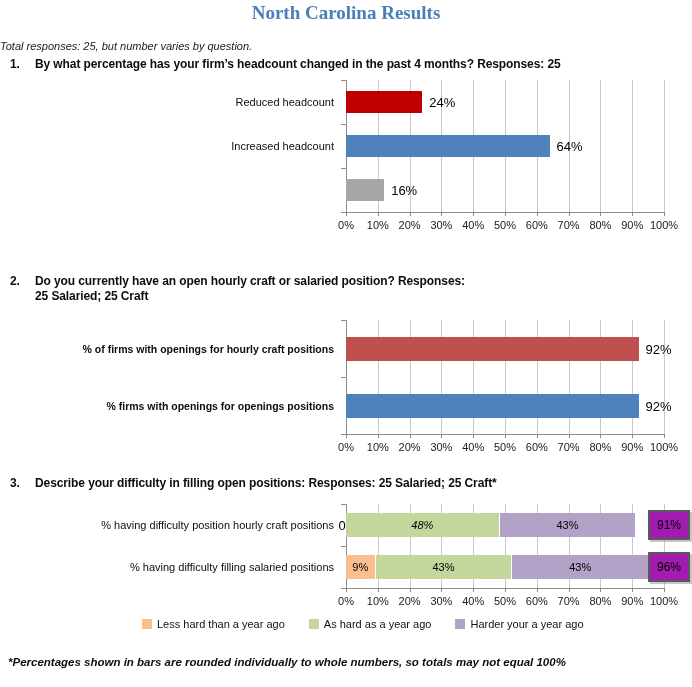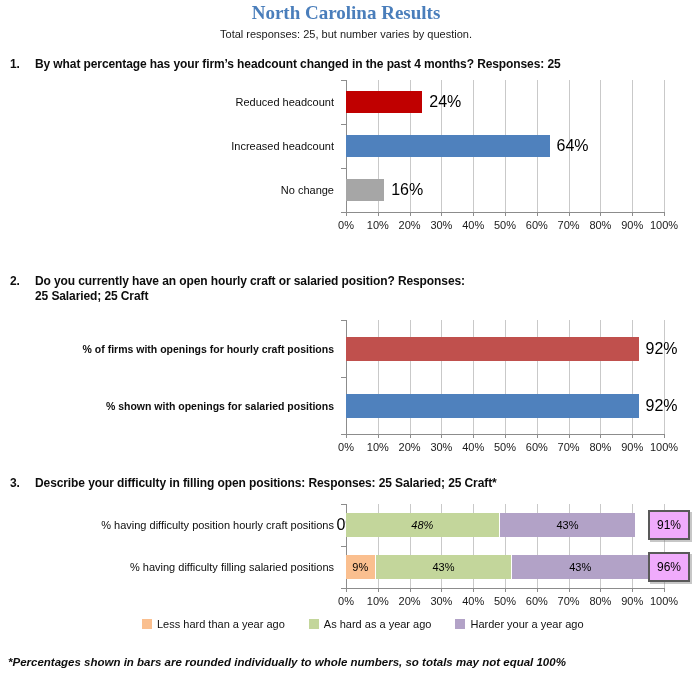--- a/index.html
+++ b/index.html
@@ -1,44 +1,44 @@
 <!DOCTYPE html>
 <html><head>
 <meta charset="utf-8">
 <style>
   html,body{margin:0;padding:0;background:#fff;}
   .page{position:relative;width:692px;height:687px;background:#fff;overflow:hidden;
         font-family:"Liberation Sans",sans-serif;color:#111;}
   .title{position:absolute;top:2px;left:0;width:100%;text-align:center;
          font-family:"Liberation Serif",serif;font-weight:bold;font-size:19px;color:#4A7EBB;}
-  .subtitle{position:absolute;top:28px;left:0;width:100%;text-align:center;
-            font-size:11px;color:#1a1a1a;}
+  .subtitle{position:absolute;top:40px;left:0;width:100%;
+            font-style:italic;font-size:11px;color:#1a1a1a;}
   .qhead{position:absolute;left:10px;display:flex;font-weight:bold;font-size:12px;
          letter-spacing:-0.1px;color:#0d0d0d;line-height:15px;}
   .qnum{width:25px;flex:none;}
   .qtext span{display:block;}
   .chart{position:absolute;left:0;width:692px;}
   .plotbg{position:absolute;top:0;}
   .grid{position:absolute;top:0;width:1px;background:#C9C9C9;}
   .axis-left{position:absolute;left:0;top:0;width:1px;background:#8C8C8C;}
   .axis-bottom{position:absolute;left:0;width:100%;height:1px;background:#8C8C8C;}
   .catTick{position:absolute;left:-5px;width:5px;height:1px;background:#8C8C8C;}
   .btick{position:absolute;width:1px;height:4px;background:#8C8C8C;}
   .ticklbl{position:absolute;font-size:11px;color:#1a1a1a;transform:translateX(-50%);white-space:nowrap;}
   .rowlabel{position:absolute;left:0;display:flex;align-items:center;justify-content:flex-end;
             text-align:right;font-size:11px;color:#0d0d0d;padding-right:6px;box-sizing:border-box;line-height:12px;}
   .rowlabel.boldlab{font-weight:bold;font-size:10.5px;}
   .rowplot{position:absolute;overflow:visible;}
   .bar{position:absolute;left:0;}
-  .vallbl{position:absolute;top:50%;transform:translateY(-50%);font-size:16px;color:#000;white-space:nowrap;}
+  .vallbl{position:absolute;top:50%;transform:translateY(-50%);font-size:13px;color:#000;white-space:nowrap;}
   .vallbl.zero{transform:translate(-50%,-50%);}
   .seg{position:absolute;display:flex;align-items:center;justify-content:center;
        font-size:11px;color:#000;box-sizing:border-box;overflow:visible;}
   .seg.sep{border-left:1px solid #fff;}
-  .totalbox{position:absolute;background:#f0abfc;border:2px solid #595959;box-sizing:border-box;
+  .totalbox{position:absolute;background:#a21caf;border:2px solid #595959;box-sizing:border-box;
             display:flex;align-items:center;justify-content:center;font-size:12px;color:#000;
             box-shadow:2px 2px 0 rgba(130,130,130,.45);}
   .legend{position:absolute;top:618px;left:142px;display:flex;gap:24px;align-items:center;font-size:11px;}
   .lgitem{display:flex;align-items:center;gap:5px;}
   .lgswatch{width:10px;height:10px;flex:none;}
   .footnote{position:absolute;top:656px;left:8px;font-size:11.5px;font-weight:bold;
             font-style:italic;color:#0d0d0d;white-space:nowrap;}
 </style>
 </head>
 <body>
@@ -98,21 +98,20 @@
       <div class="rowlabel" style="top: 0px; height: 44px; width: 340px;">Reduced headcount</div>
       <div class="rowplot" style="left: 346px; top: 0px; width: 318px; height: 44px;">
         <div class="bar" style="top: 11px; height: 22px; width: 24%; background: rgb(192, 0, 0);"></div>
         <div class="vallbl" style="left: calc(24% + 7px);">24%</div>
       </div>
       <div class="rowlabel" style="top: 44px; height: 44px; width: 340px;">Increased headcount</div>
       <div class="rowplot" style="left: 346px; top: 44px; width: 318px; height: 44px;">
         <div class="bar" style="top: 11px; height: 22px; width: 64%; background: rgb(79, 129, 189);"></div>
         <div class="vallbl" style="left: calc(64% + 7px);">64%</div>
       </div>
-      <div class="rowlabel" style="top: 88px; height: 44px; width: 340px;">No change</div>
       <div class="rowplot" style="left: 346px; top: 88px; width: 318px; height: 44px;">
         <div class="bar" style="top: 11px; height: 22px; width: 12%; background: rgb(166, 166, 166);"></div>
         <div class="vallbl" style="left: calc(12% + 7px);">16%</div>
       </div>
     </div>
 
   <div class="qhead" style="top:274px">
     <span class="qnum">2.</span>
     <span class="qtext">
       <span>Do you currently have an open hourly craft or salaried position?  Responses:</span>
@@ -157,21 +156,21 @@
         <div class="btick" style="left: 90%; top: 114px;"></div>
         <div class="ticklbl" style="left: 90%; top: 121px;">90%</div>
         <div class="btick" style="left: 100%; top: 114px;"></div>
         <div class="ticklbl" style="left: 100%; top: 121px;">100%</div>
       </div>
       <div class="rowlabel boldlab" style="top: 0px; height: 57px; width: 340px;">% of firms with openings for hourly craft positions</div>
       <div class="rowplot" style="left: 346px; top: 0px; width: 318px; height: 57px;">
         <div class="bar" style="top: 16.5px; height: 24px; width: 92%; background: rgb(192, 80, 77);"></div>
         <div class="vallbl" style="left: calc(92% + 7px);">92%</div>
       </div>
-      <div class="rowlabel boldlab" style="top: 57px; height: 57px; width: 340px;">% shown with openings for salaried positions</div>
+      <div class="rowlabel boldlab" style="top: 57px; height: 57px; width: 340px;">% firms with openings for openings positions</div>
       <div class="rowplot" style="left: 346px; top: 57px; width: 318px; height: 57px;">
         <div class="bar" style="top: 16.5px; height: 24px; width: 92%; background: rgb(79, 129, 189);"></div>
         <div class="vallbl" style="left: calc(92% + 7px);">92%</div>
       </div>
     </div>
 
   <div class="qhead" style="top:476px">
     <span class="qnum">3.</span>
     <span class="qtext">
         <span>Describe your difficulty in filling open positions: Responses: 25 Salaried; 25 Craft*</span>

